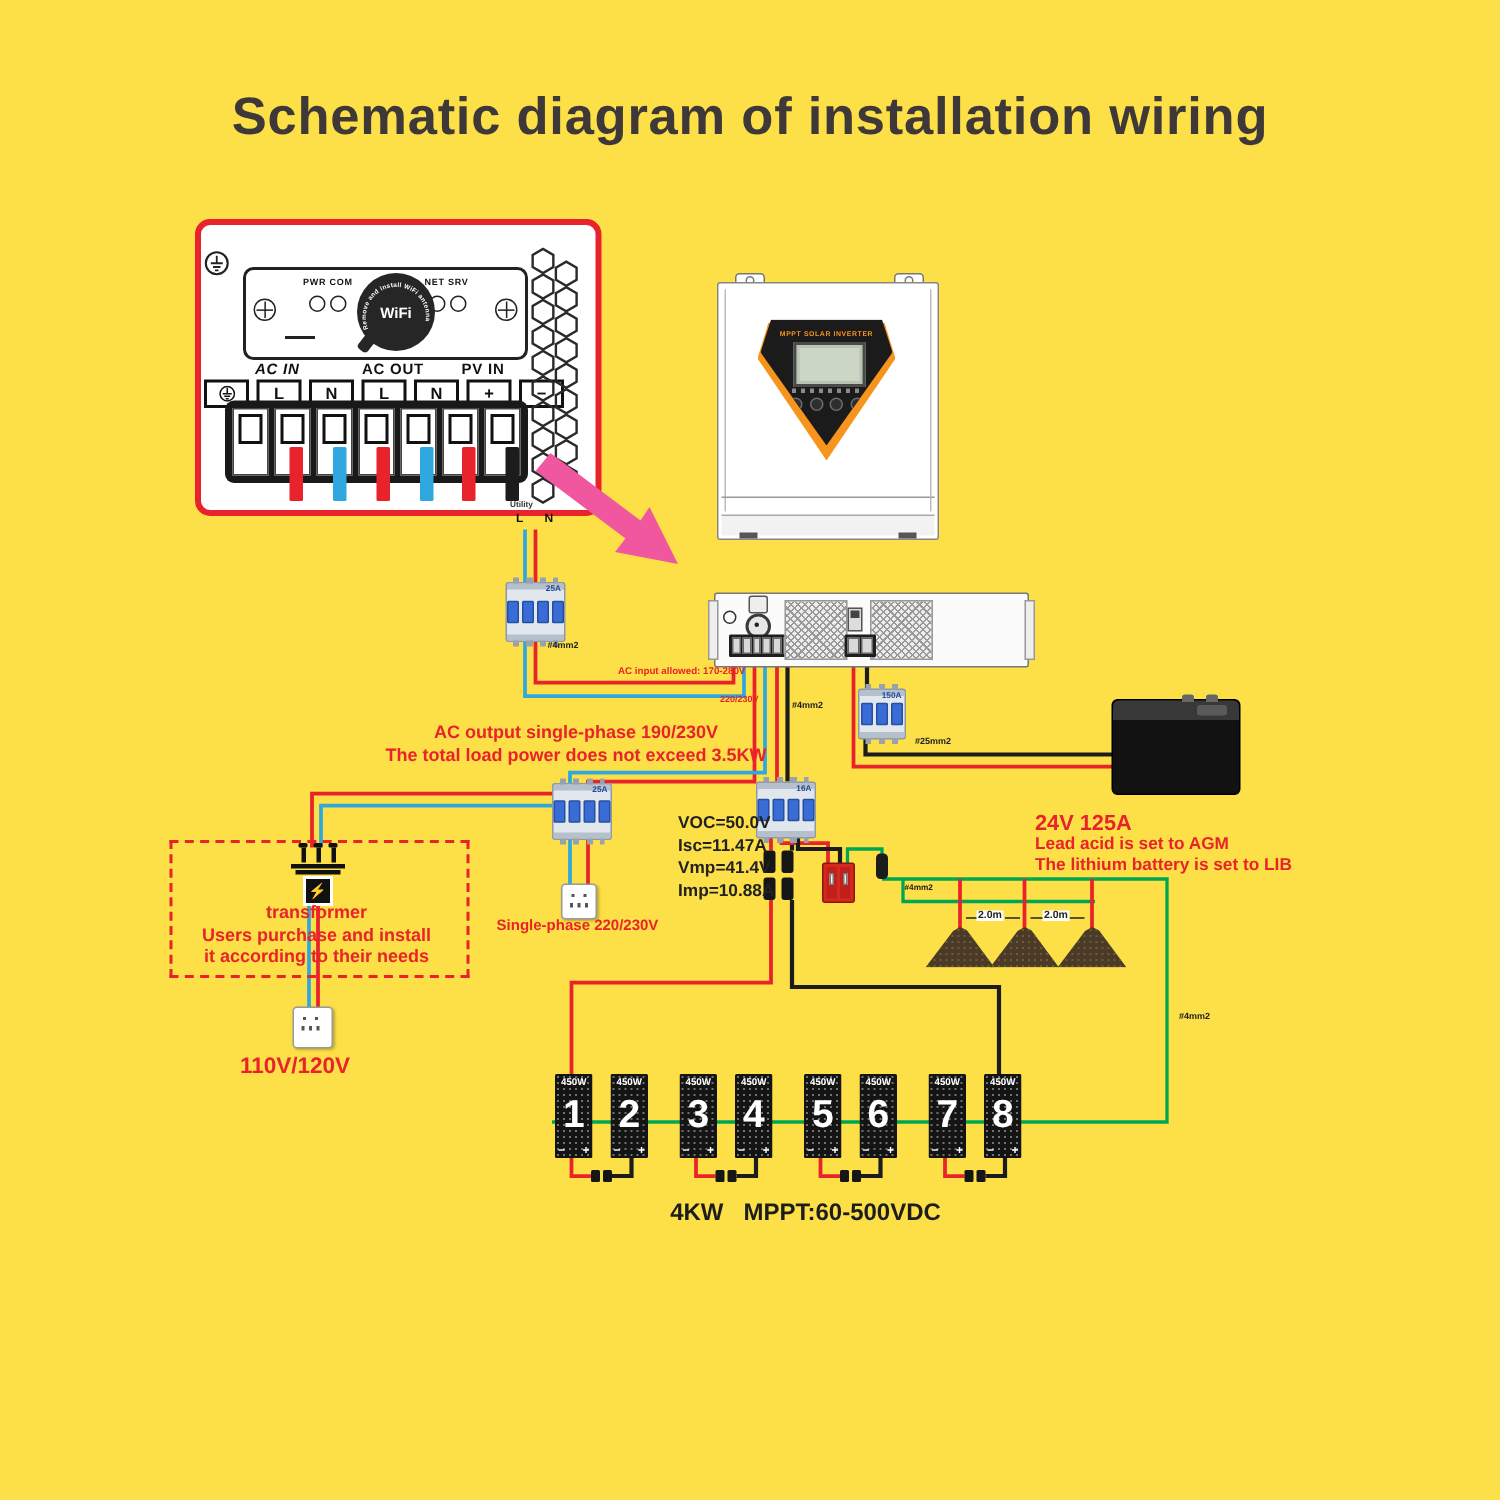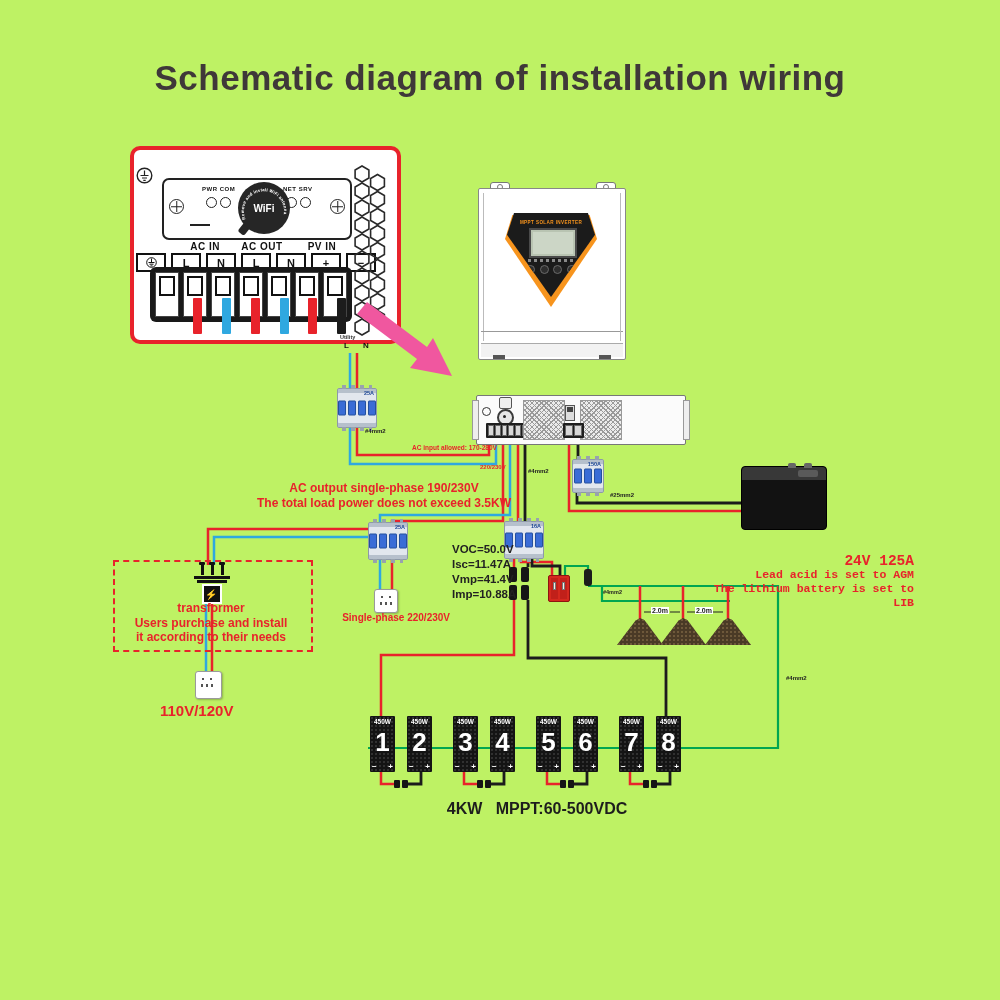--- a/index.html
+++ b/index.html
@@ -1,20 +1,20 @@
 <!DOCTYPE html>
 <html style="--wire_red: #e8232b; --wire_blue: #2fa8e0; --wire_green: #00a651; --wire_black: #1c1c1c; --accent_red: #e8232b; --brand_orange: #f7941d; --breaker_blue: #3a6cd6; --arrow_pink: #f0579f; --title_color: #3f3839;"><head>
 <meta charset="utf-8">
 <style>
   :root{
     --wire_red:#e8232b; --wire_blue:#2fa8e0; --wire_green:#00a651; --wire_black:#1c1c1c;
     --accent_red:#e8232b; --brand_orange:#f7941d; --breaker_blue:#3a6cd6; --arrow_pink:#f0579f; --title_color:#3f3839;
   }
   html,body{margin:0;padding:0;background:#fff;}
-  .canvas{position:relative;width:1000px;height:1000px;background:#bef264;overflow:hidden;
+  .canvas{position:relative;width:1000px;height:1000px;background:#fde047;overflow:hidden;
           font-family:"Liberation Sans",sans-serif;}
   .abs{position:absolute;}
   svg.layer{position:absolute;left:0;top:0;z-index:1;}
   svg.toplayer{position:absolute;left:0;top:0;z-index:6;pointer-events:none;}
   .comp{position:absolute;z-index:2;}
   .txt{position:absolute;z-index:4;}
 
   .page-title{left:0;top:58px;width:1000px;text-align:center;
     font-size:35px;font-weight:800;color:var(--title_color);letter-spacing:.5px;}
 
@@ -135,25 +135,25 @@
   .p-plus{position:absolute;right:2px;bottom:1px;font-size:8px;font-weight:800;color:#fff;}
 
   
   .red-b{color:var(--accent_red);font-weight:800;}
   .lbl-tiny{font-size:6px;font-weight:700;color:#222;}
   .utility-name{left:340px;top:334px;font-size:5.5px;font-weight:700;color:#333;}
   .utility-ln{left:344px;top:341px;font-size:8px;font-weight:800;color:#111;letter-spacing:6px;}
   .acin-allowed{left:412px;top:444px;font-size:6.5px;}
   .v220{left:480px;top:464px;font-size:6px;}
   .acout-note{left:253px;top:481px;width:262px;text-align:center;font-size:12px;line-height:15px;}
-  .singlephase{left:320px;top:612px;width:130px;text-align:right;font-size:10px;}
+  .singlephase{left:320px;top:612px;width:130px;text-align:center;font-size:10px;}
   .tx-texts{left:118px;top:601px;width:186px;text-align:center;font-size:12px;line-height:14.5px;}
   .outlet110{left:160px;top:702px;width:95px;text-align:left;font-size:15px;}
   .voc{left:452px;top:542px;font-size:11.5px;font-weight:800;color:#222;line-height:15px;}
-  .bat-texts{left:690px;top:554px;width:224px;text-align:right;line-height:14px;font-family:Liberation Mono, monospace;}
+  .bat-texts{left:690px;top:542px;width:224px;text-align:left;line-height:14px;}
   .bat-title{font-size:14.5px;} .bat-note{font-size:11.5px;}
   .dim{position:absolute;z-index:4;font-size:7px;font-weight:700;color:#222;background:#fff;padding:0 1px;}
   .caption{left:340px;top:800px;width:394px;text-align:center;z-index:4;}
   .cap1{font-size:16px;font-weight:800;color:#1d1d1d;white-space:pre;}
   .cap2{font-size:13.5px;color:#333;margin-top:3px;}
 
   .w-red{stroke:var(--wire_red);stroke-width:2.5;fill:none;}
   .w-blue{stroke:var(--wire_blue);stroke-width:2.5;fill:none;}
   .w-green{stroke:var(--wire_green);stroke-width:2.2;fill:none;}
   .w-black{stroke:var(--wire_black);stroke-width:2.8;fill:none;}
@@ -248,21 +248,21 @@
     <span class="led" style="left:136px;top:17px;"></span>
     <span class="plate-dash"></span>
     <svg class="wifi-svg" viewBox="0 0 54 54">
       <rect x="4" y="41" width="8" height="13" rx="2.5" transform="rotate(38 8 47)" fill="#262626"></rect>
       <circle cx="27" cy="27" r="26" fill="#262626"></circle>
       <path id="wifiring" d="M9,39 A20,20 0 1 1 45,39" fill="none"></path>
       <text class="ring-text"><textPath href="#wifiring" startOffset="1">Remove and install WiFi antenna</textPath></text>
       <text x="27" y="31" text-anchor="middle" class="wifi-text">WiFi</text>
     </svg>
   </div>
-  <span class="zone-label" style="left:170px;top:241px;width:50px;text-align:right;">AC IN</span>
+  <span class="zone-label" style="left:170px;top:241px;width:50px;text-align:left;font-style:italic;">AC IN</span>
   <span class="zone-label" style="left:232px;top:241px;width:60px;text-align:center;">AC OUT</span>
   <span class="zone-label" style="left:297px;top:241px;width:50px;text-align:center;">PV IN</span>
   <div class="abs tcells">
     <div class="tcell">
       <svg width="11" height="11" viewBox="0 0 11 11">
         <circle cx="5.5" cy="5.5" r="4.8" fill="none" stroke="#111" stroke-width="1"></circle>
         <path d="M5.5,1.5 V5 M2.5,5.5 H8.5 M3.5,7.2 H7.5 M4.5,8.9 H6.5" stroke="#111" stroke-width="1" fill="none"></path>
       </svg>
     </div>
     <div class="tcell">L</div>

